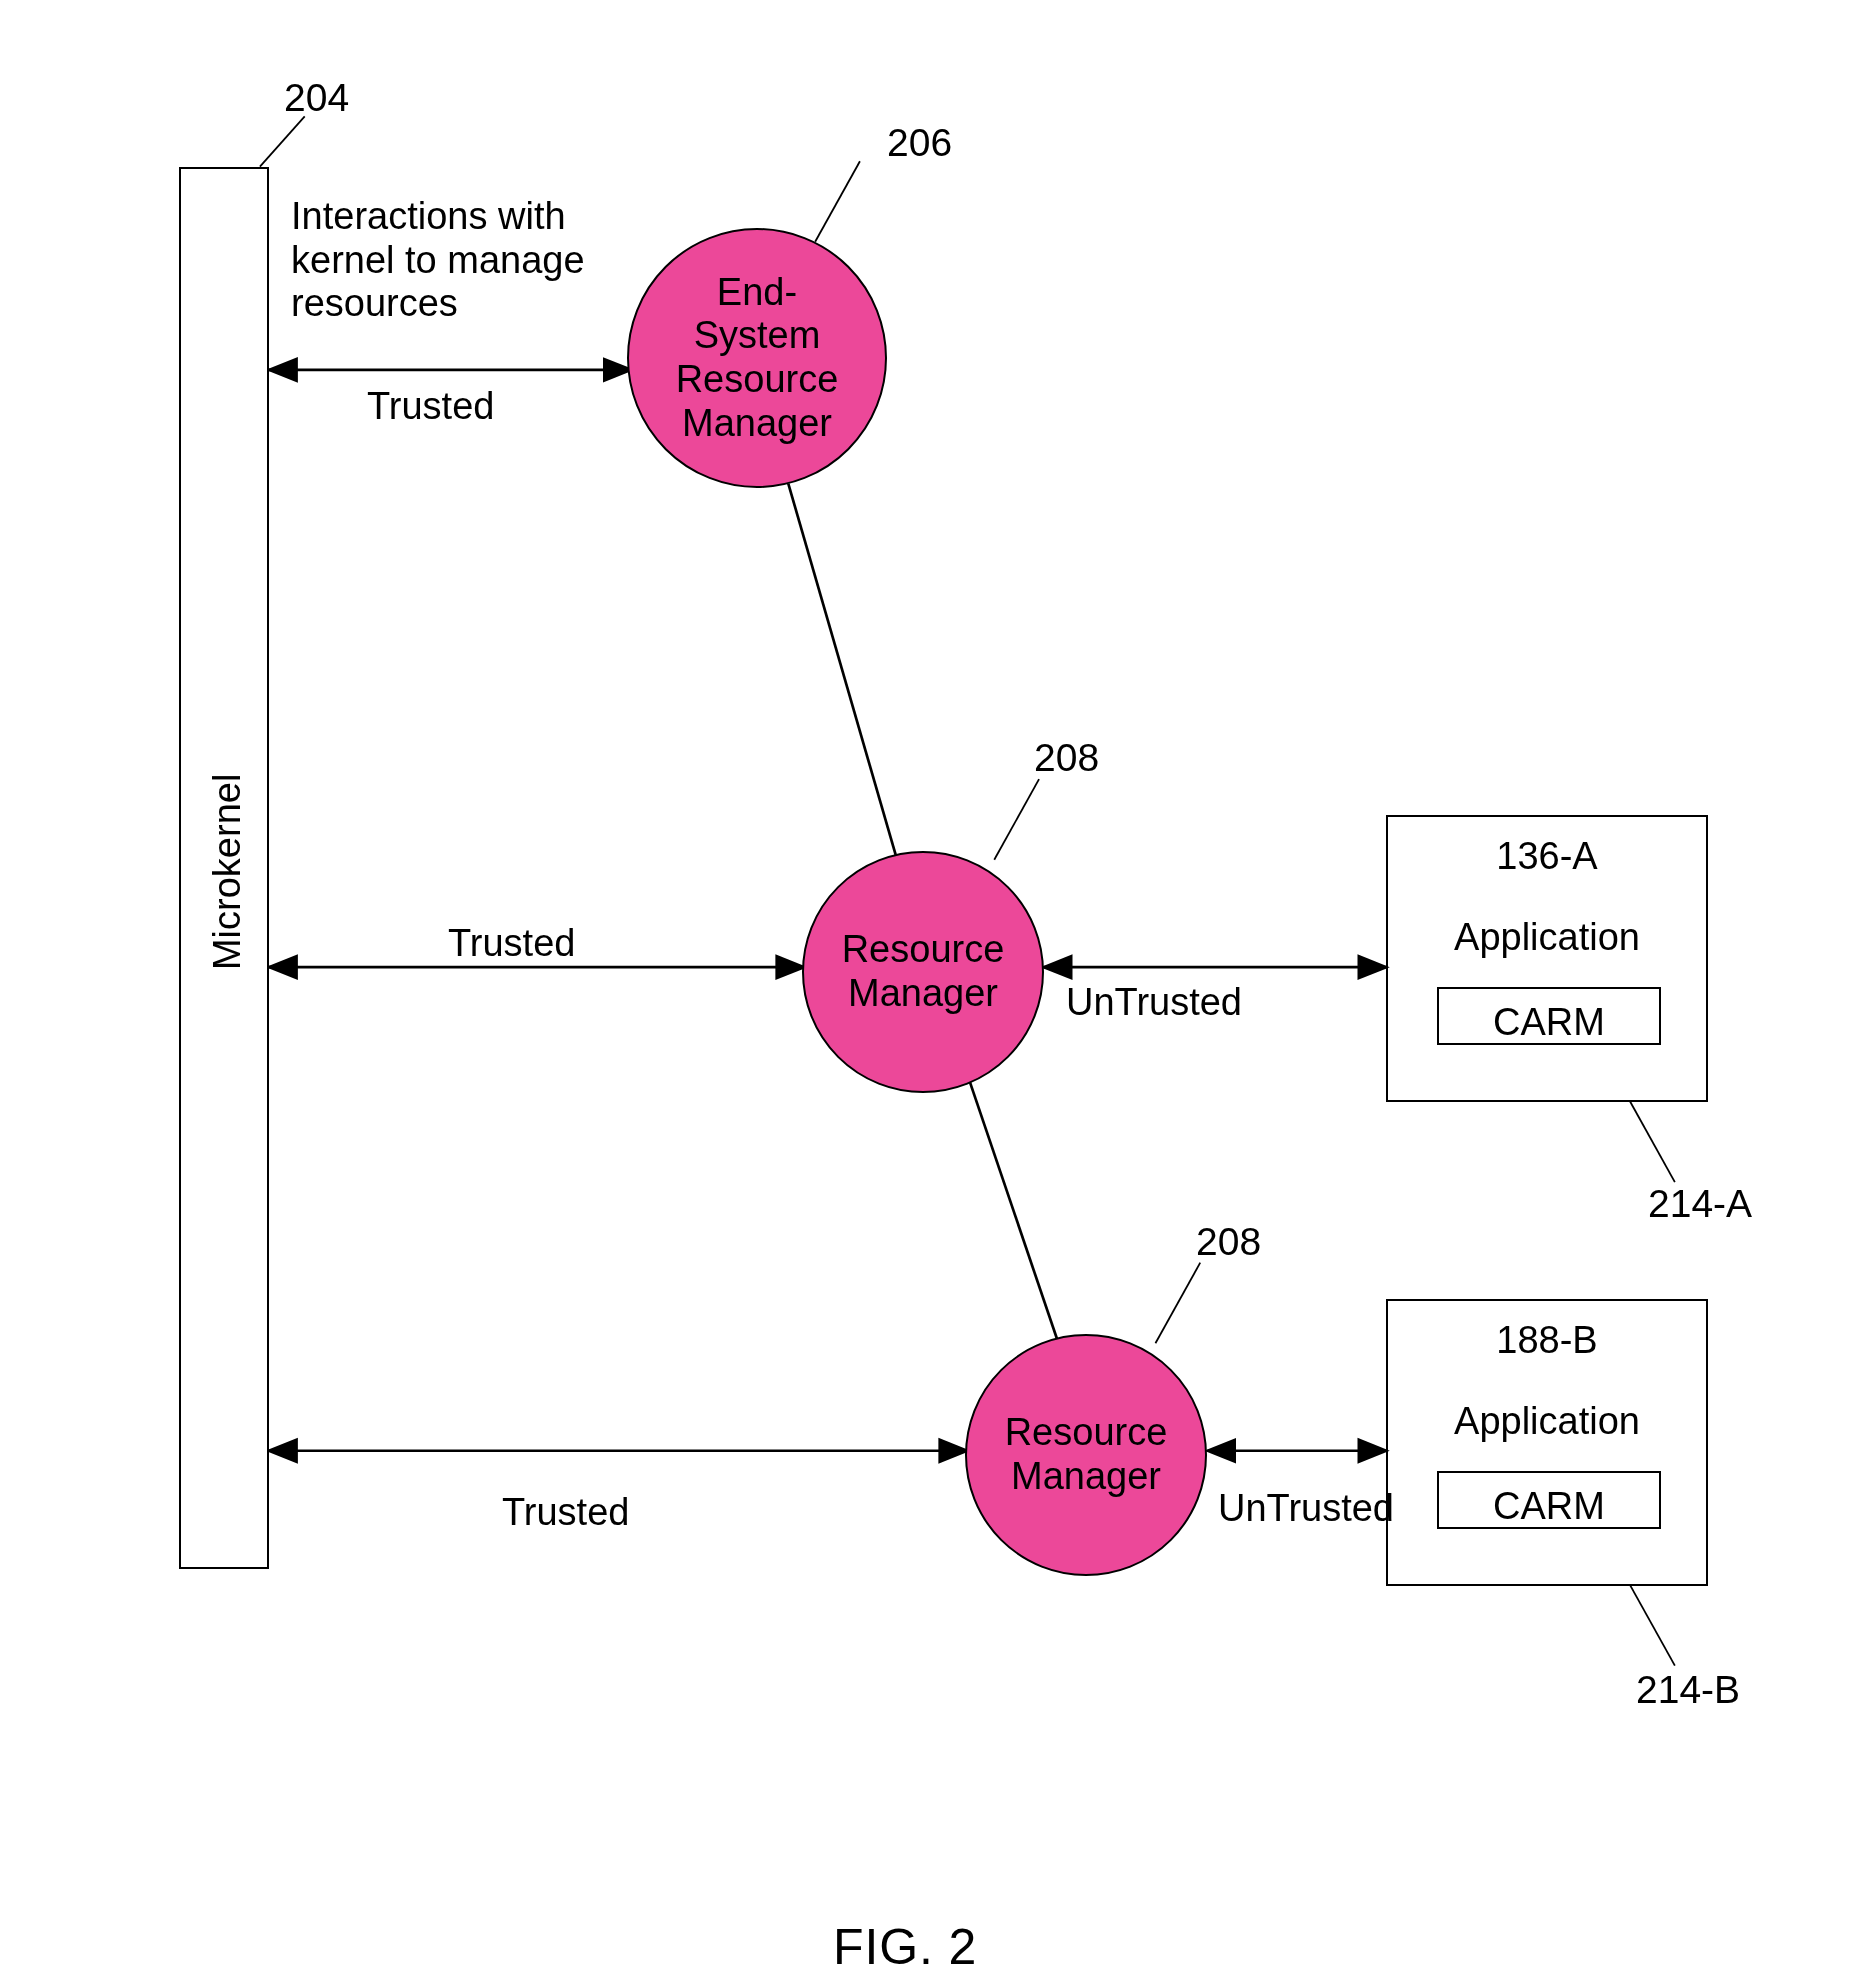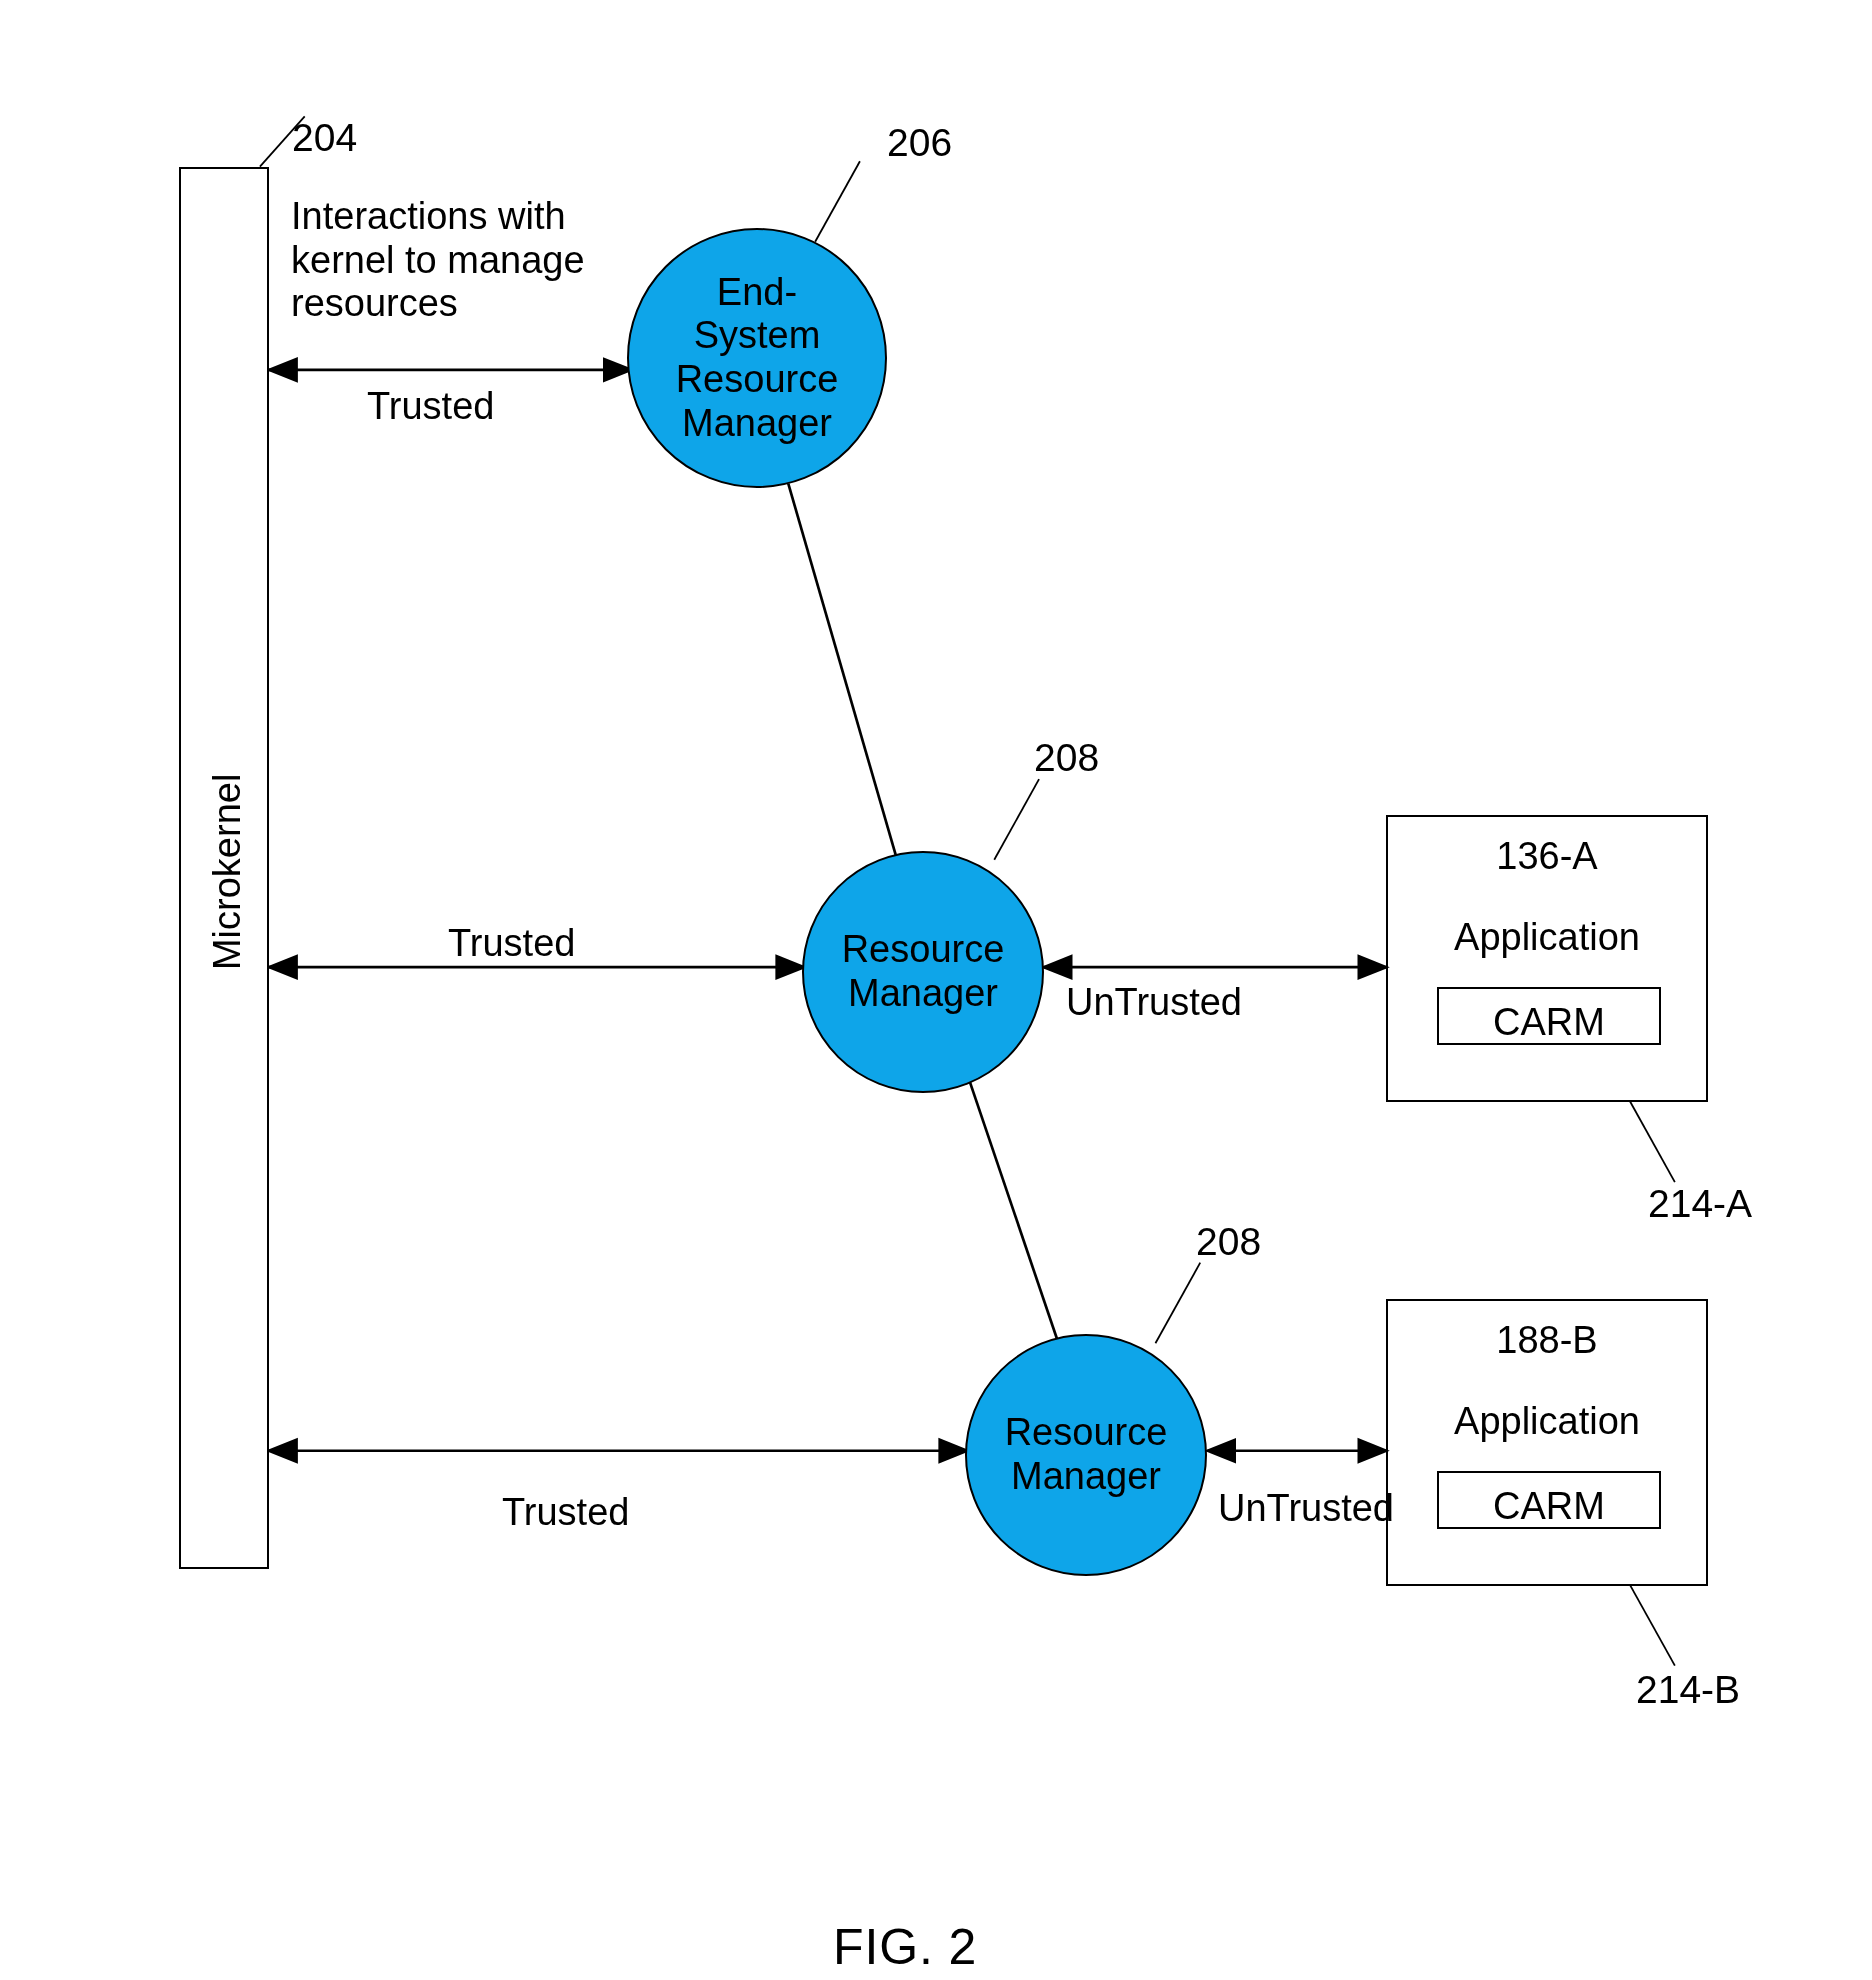--- a/index.html
+++ b/index.html
@@ -16,21 +16,21 @@
   .box {
     position: absolute;
     border: 2.7px solid #000;
     background: #fff;
     box-sizing: border-box;
   }
   .circle {
     position: absolute;
     border: 2.7px solid #000;
     border-radius: 50%;
-    background: #0ea5e9;
+    background: #ec4899;
     display: flex;
     align-items: center;
     justify-content: center;
     text-align: center;
     box-sizing: border-box;
   }
   .circle span, .app-box .title, .carm, .mk-label {
     font-size: 38px;
     line-height: 1.15;
   }
@@ -120,21 +120,21 @@
     <line class="leader" x1="1340" y1="1410" x2="1290" y2="1500"></line>
 
     <line class="leader" x1="1820" y1="1230" x2="1870" y2="1320"></line>
 
     <line class="leader" x1="1820" y1="1770" x2="1870" y2="1860"></line>
   </svg>
 
   <div class="box" style="left:179px; top:167px; width:90px; height:1402px;">
     <div class="mk-label" style="left:-70px; top:681px; width:233px; text-align:center;">Microkernel</div>
   </div>
-  <div class="ref" style="left:292px; top:76px;margin-top:40px;">204</div>
+  <div class="ref" style="left:284px; top:76px;">204</div>
 
   <div class="circle" style="left:627px; top:228px; width:260px; height:260px;">
     <span style="white-space:pre-line;">End-
 System
 Resource
 Manager</span>
   </div>
   <div class="ref" style="left:855px; top:121px;margin-left:32px;">206</div>
 
   <div class="label" style="left:291px; top:195px; width:331px; white-space:pre-line;">Interactions with

